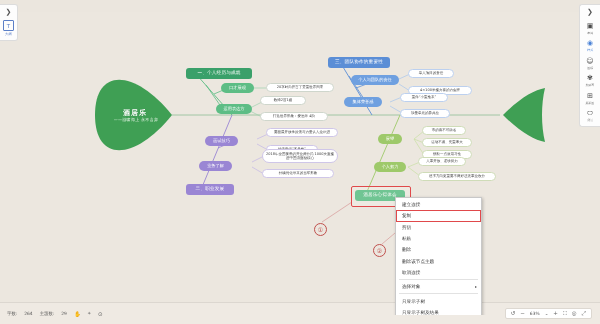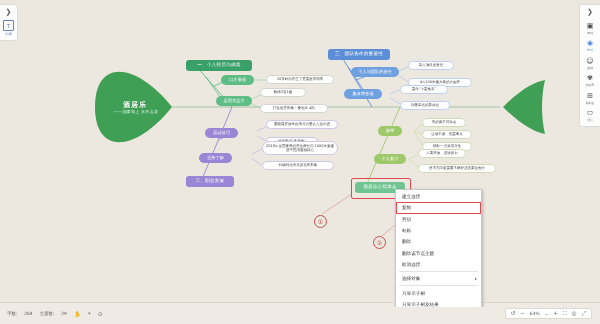--- a/index.html
+++ b/index.html
@@ -4,21 +4,21 @@
 <style>
   html,body{margin:0;padding:0;}
   body{
     width:600px;height:324px;overflow:hidden;
     font-family:"DejaVu Sans","Liberation Sans",sans-serif;
     background:#ece7e0;
   }
   #app{position:relative;width:600px;height:324px;background:#ebe6de;}
 
   
-  #canvas{position:absolute;left:0;top:4px;width:600px;height:303px;overflow:hidden;
+  #canvas{position:absolute;left:0;top:12px;width:600px;height:303px;overflow:hidden;
           background:#ece7df;}
   #canvas svg{position:absolute;left:0;top:0;}
 
   
   .node{position:absolute;box-sizing:border-box;display:flex;align-items:center;
         justify-content:center;text-align:center;color:#fff;line-height:1.05;
         white-space:nowrap;}
   .cat{border-radius:3px;font-size:4.6px;letter-spacing:.2px;}
   .sub{border-radius:8px;font-size:4.2px;}
   .leaf{border-radius:7px;font-size:3.5px;background:#fff;color:#3a3a3a;

